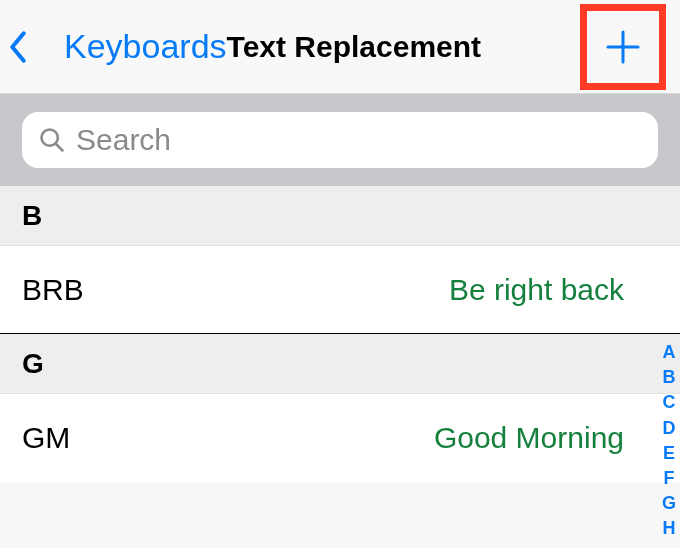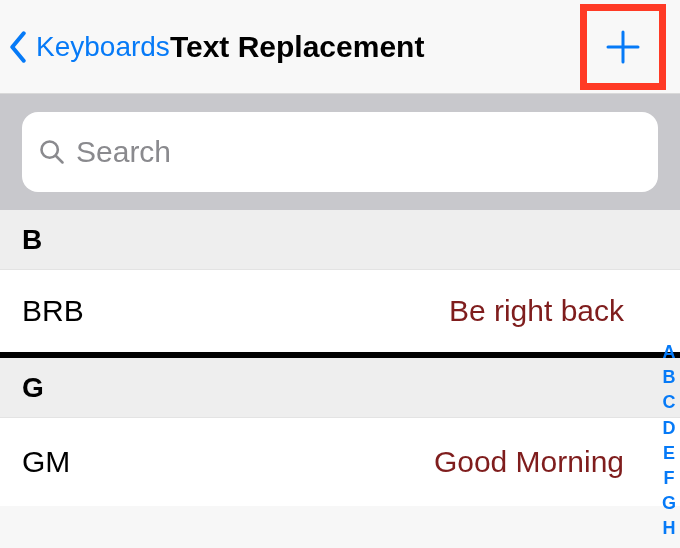--- a/index.html
+++ b/index.html
@@ -18,23 +18,24 @@
     border-bottom: 1px solid #d9d9d9;
     display: flex;
     align-items: center;
     padding: 0 14px 0 10px;
     position: relative;
   }
   .back-button {
     display: flex;
     align-items: center;
     color: #067af7;
-    font-size: 28px;
+    font-size: 34px;
     font-weight: 400;
     cursor: pointer;
+    gap: 28px;
   }
   .back-chevron {
     width: 22px;
     height: 40px;
     margin-right: 4px;
     display: flex;
     align-items: center;
   }
   .nav-title {
     font-size: 30px;
@@ -64,21 +65,21 @@
   .add-button svg { display: block; }
 
   
   .search-area {
     background: #c8c8cc;
     padding: 18px 22px 18px 22px;
   }
   .search-field {
     background: #fff;
     border-radius: 16px;
-    height: 80px;
+    height: 56px;
     display: flex;
     align-items: center;
     padding: 0 16px;
   }
   .search-icon {
     color: #8a8a8e;
     margin-right: 10px;
     display: flex;
     align-items: center;
   }
@@ -104,30 +105,30 @@
     font-weight: 700;
     color: #000;
     border-bottom: 1px solid #e3e3e3;
   }
   .row {
     background: #fff;
     height: 88px;
     display: flex;
     align-items: center;
     padding: 0 56px 0 22px;
-    border-bottom: 6px solid #000000;
+    border-bottom: 1px solid #000000;
     font-size: 30px;
   }
   .row .short {
     color: #000;
     font-weight: 400;
   }
   .row .phrase {
     margin-left: auto;
-    color: #7f1d1d;
+    color: #15803d;
     font-weight: 400;
     text-align: center;
   }
 
   
   .index-strip {
     position: absolute;
     right: 4px;
     top: 340px;
     display: flex;

